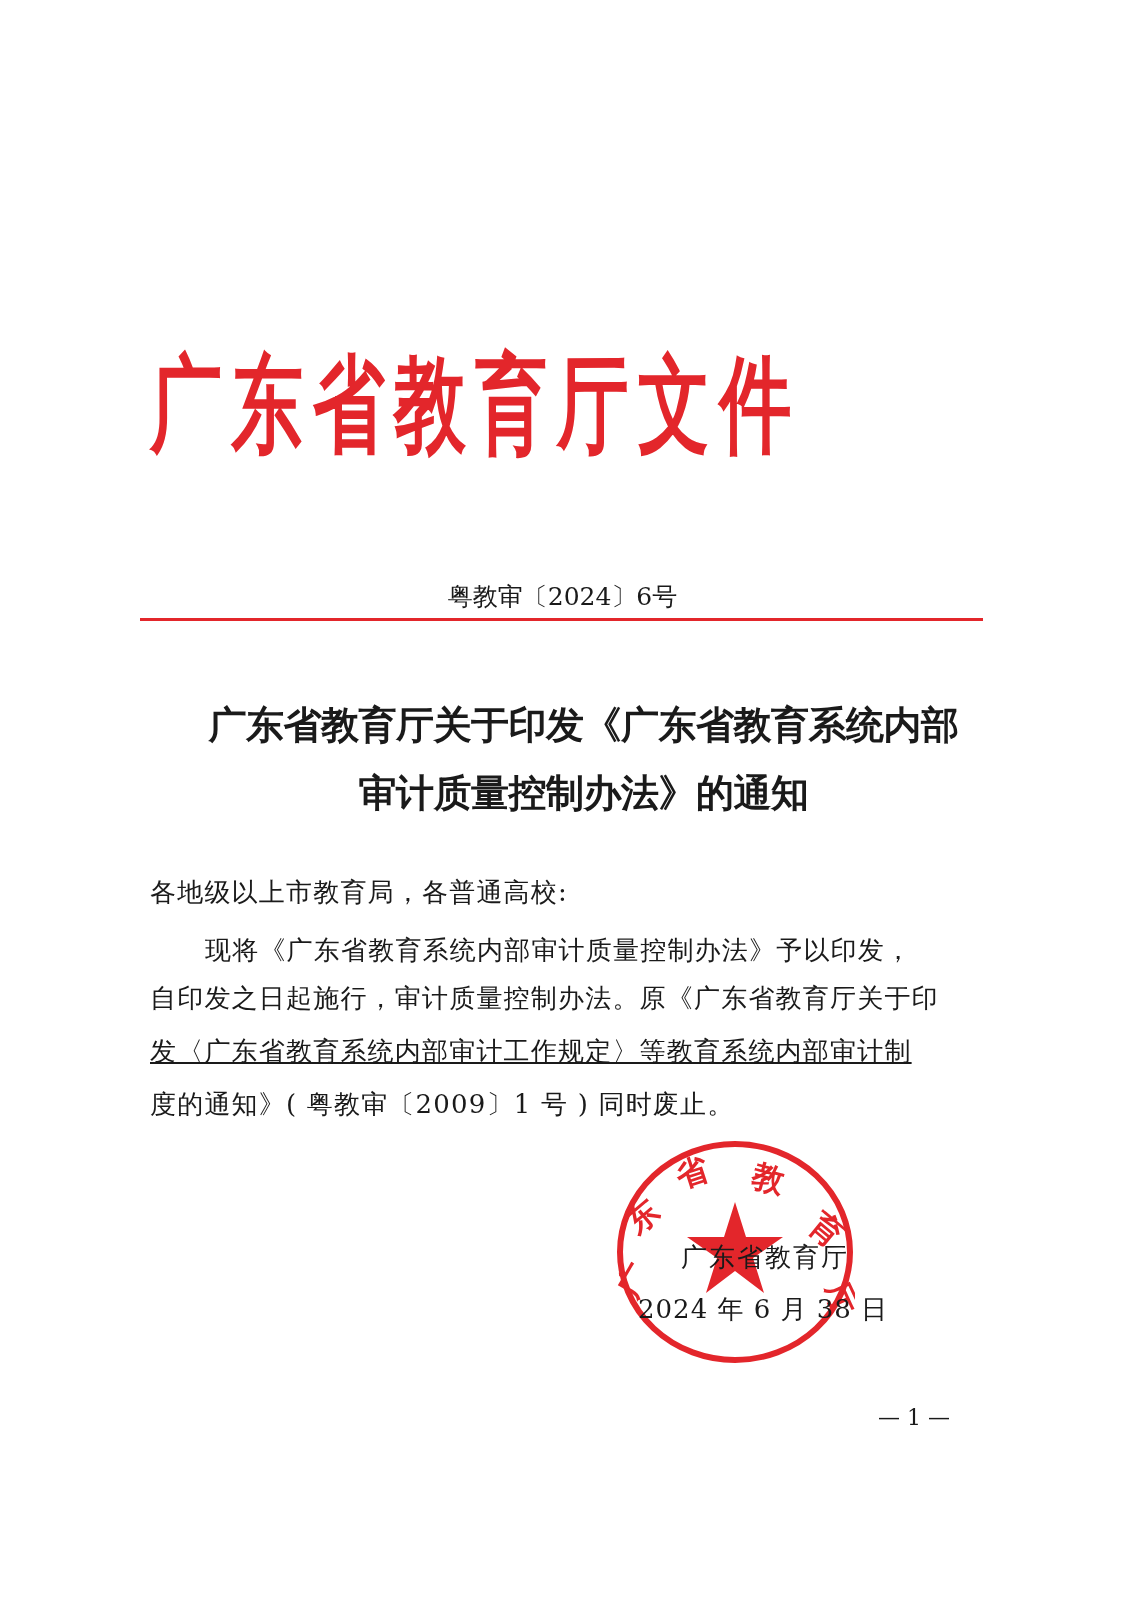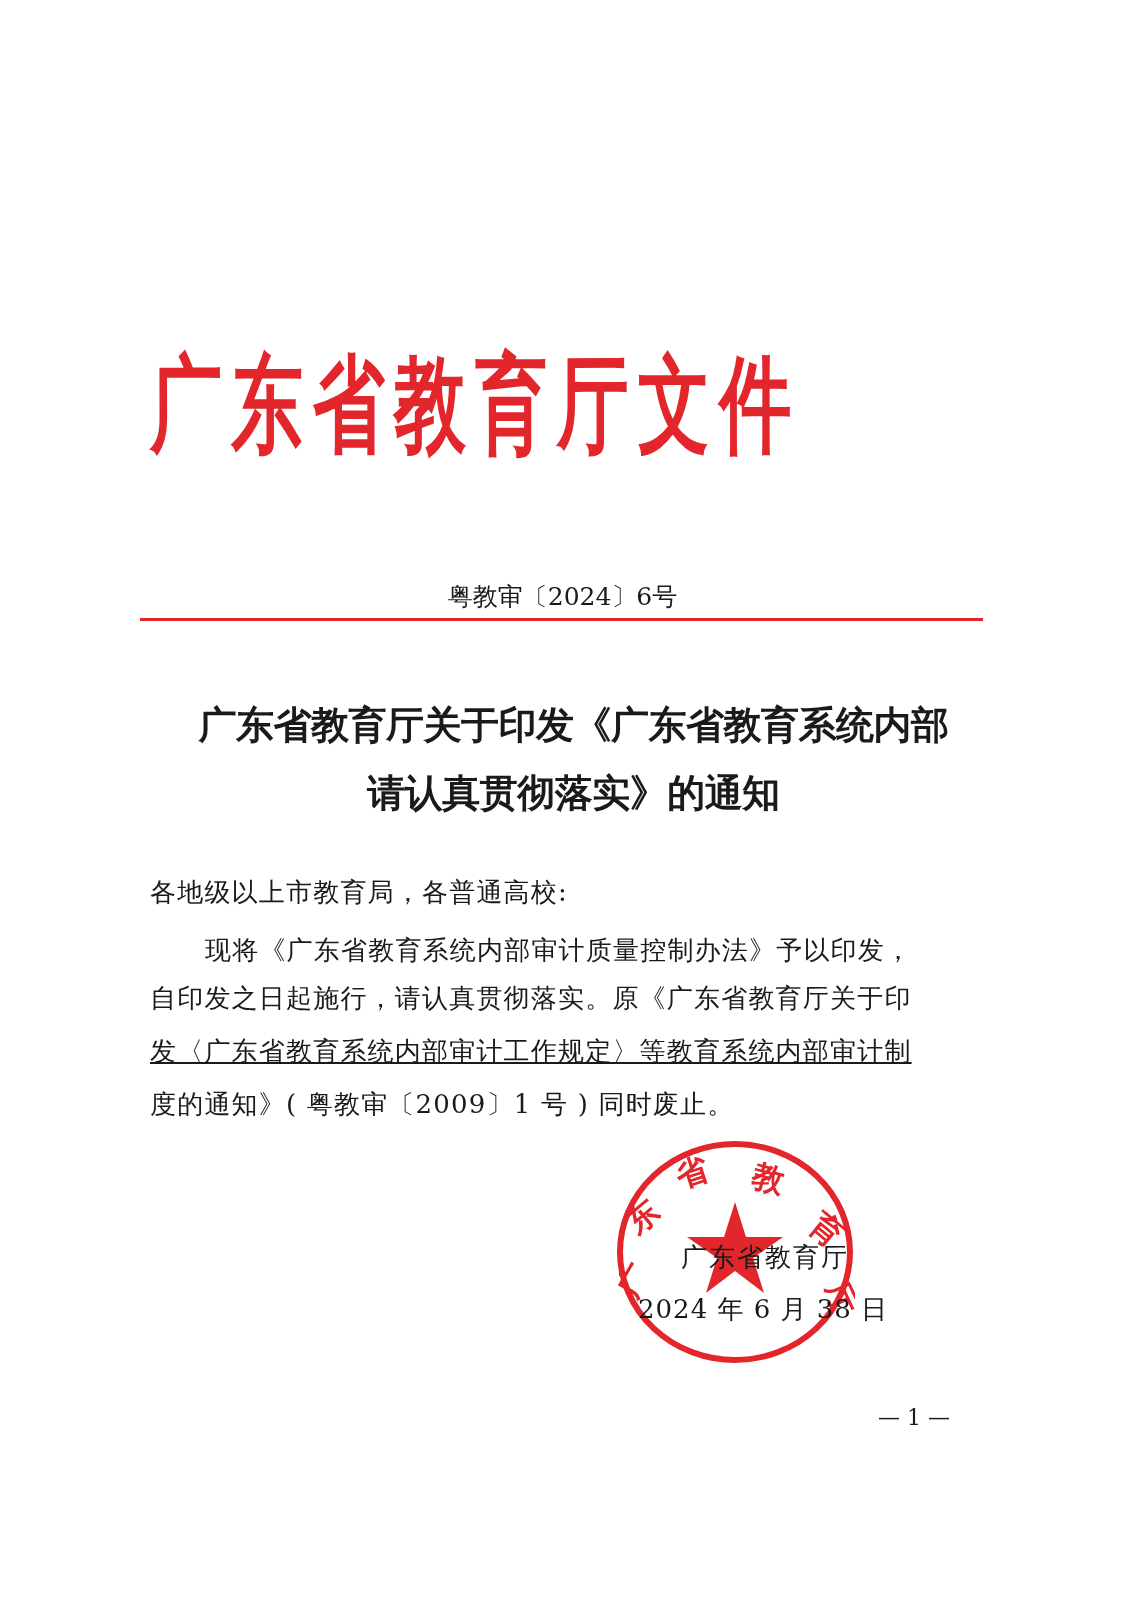--- a/index.html
+++ b/index.html
@@ -7,21 +7,21 @@
          font-family: "DejaVu Serif", "Liberation Serif", serif; color: #1a1a1a; }
   .abs { position: absolute; }
   .header-title { left: 150px; top: 345px; width: 830px; height: 120px;
     color: #e3262b; font-family: "DejaVu Serif", serif; font-size: 92px; font-weight: bold;
     letter-spacing: 8px; display: flex; justify-content: space-between; align-items: center;
     transform: scaleX(0.78); transform-origin: left center; white-space: nowrap; }
   .header-title span { display: inline-block; transform: scaleY(1.15); }
   .doc-number { left: 0; width: 1125px; top: 580px; text-align: center;
     font-size: 25px; font-family: "DejaVu Serif", serif; }
   .red-rule { left: 140px; top: 618px; width: 843px; height: 3px; background: #e3262b; }
-  .notice-title { left: 146px; width: 855px; text-align: center; font-weight: bold;
+  .notice-title { left: 156px; width: 855px; text-align: center; font-weight: bold;
     font-size: 38px; font-family: "DejaVu Serif", serif; line-height: 70px; letter-spacing: -0.5px; }
   .t1 { top: 690px; }
   .t2 { top: 758px; }
   .body-line { left: 150px; font-size: 26px; line-height: 34px; white-space: nowrap;
     letter-spacing: 1.2px; }
   .l1 { top: 875px; }
   .l2 { top: 933px; left: 205px; }
   .l3 { top: 981px; }
   .l4 { top: 1034px; text-decoration: underline; }
   .l5 { top: 1087px; }
@@ -41,25 +41,25 @@
   <span>育</span>
   <span>厅</span>
   <span>文</span>
   <span>件</span>
 </div>
 
 <div class="abs doc-number">粤教审〔2024〕6号</div>
 <div class="abs red-rule"></div>
 
 <div class="abs notice-title t1">广东省教育厅关于印发《广东省教育系统内部</div>
-<div class="abs notice-title t2">请认真贯彻落实》的通知</div>
+<div class="abs notice-title t2">审计质量控制办法》的通知</div>
 
 <div class="abs body-line l1">各地级以上市教育局，各普通高校:</div>
 <div class="abs body-line l2">现将《广东省教育系统内部审计质量控制办法》予以印发，</div>
-<div class="abs body-line l3">自印发之日起施行，请认真贯彻落实。原《广东省教育厅关于印</div>
+<div class="abs body-line l3">自印发之日起施行，审计质量控制办法。原《广东省教育厅关于印</div>
 <div class="abs body-line l4">发〈广东省教育系统内部审计工作规定〉等教育系统内部审计制</div>
 <div class="abs body-line l5">度的通知》( 粤教审〔2009〕1 号 ) 同时废止。</div>
 
 <svg class="abs seal" viewBox="0 0 240 225">
   <ellipse cx="120" cy="112" rx="115" ry="108" fill="none" stroke="#e3262b" stroke-width="6"></ellipse>
   <g>
     <polygon points="120,62 131,97 168,97 138,118 149,153 120,131 91,153 102,118 72,97 109,97" fill="#e3262b"></polygon>
   </g>
   <g fill="#e3262b" font-family="DejaVu Serif, serif" font-size="32" font-weight="bold">
     <text x="20" y="160" transform="rotate(-60 20 160)">广</text>

